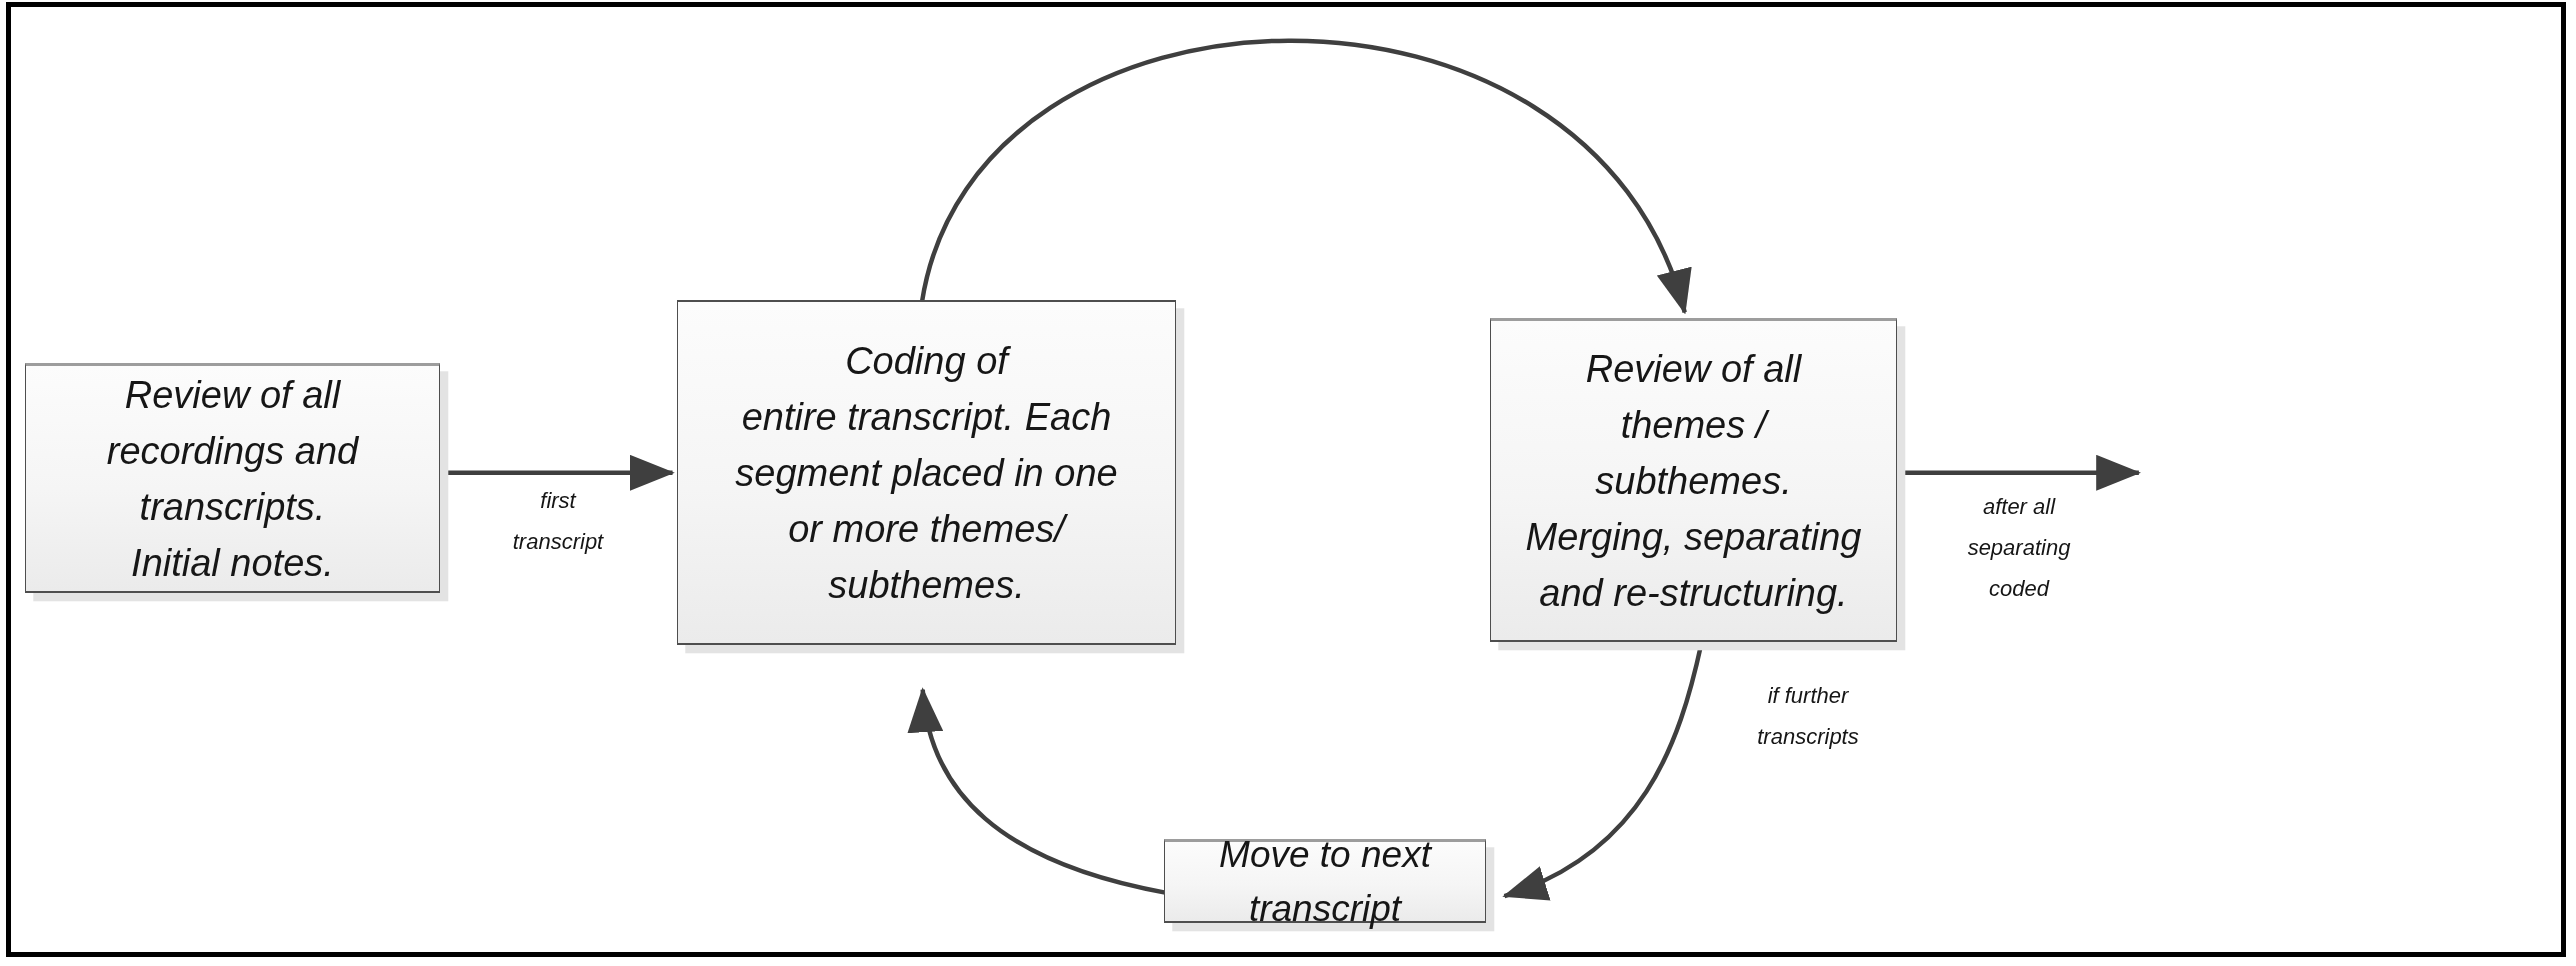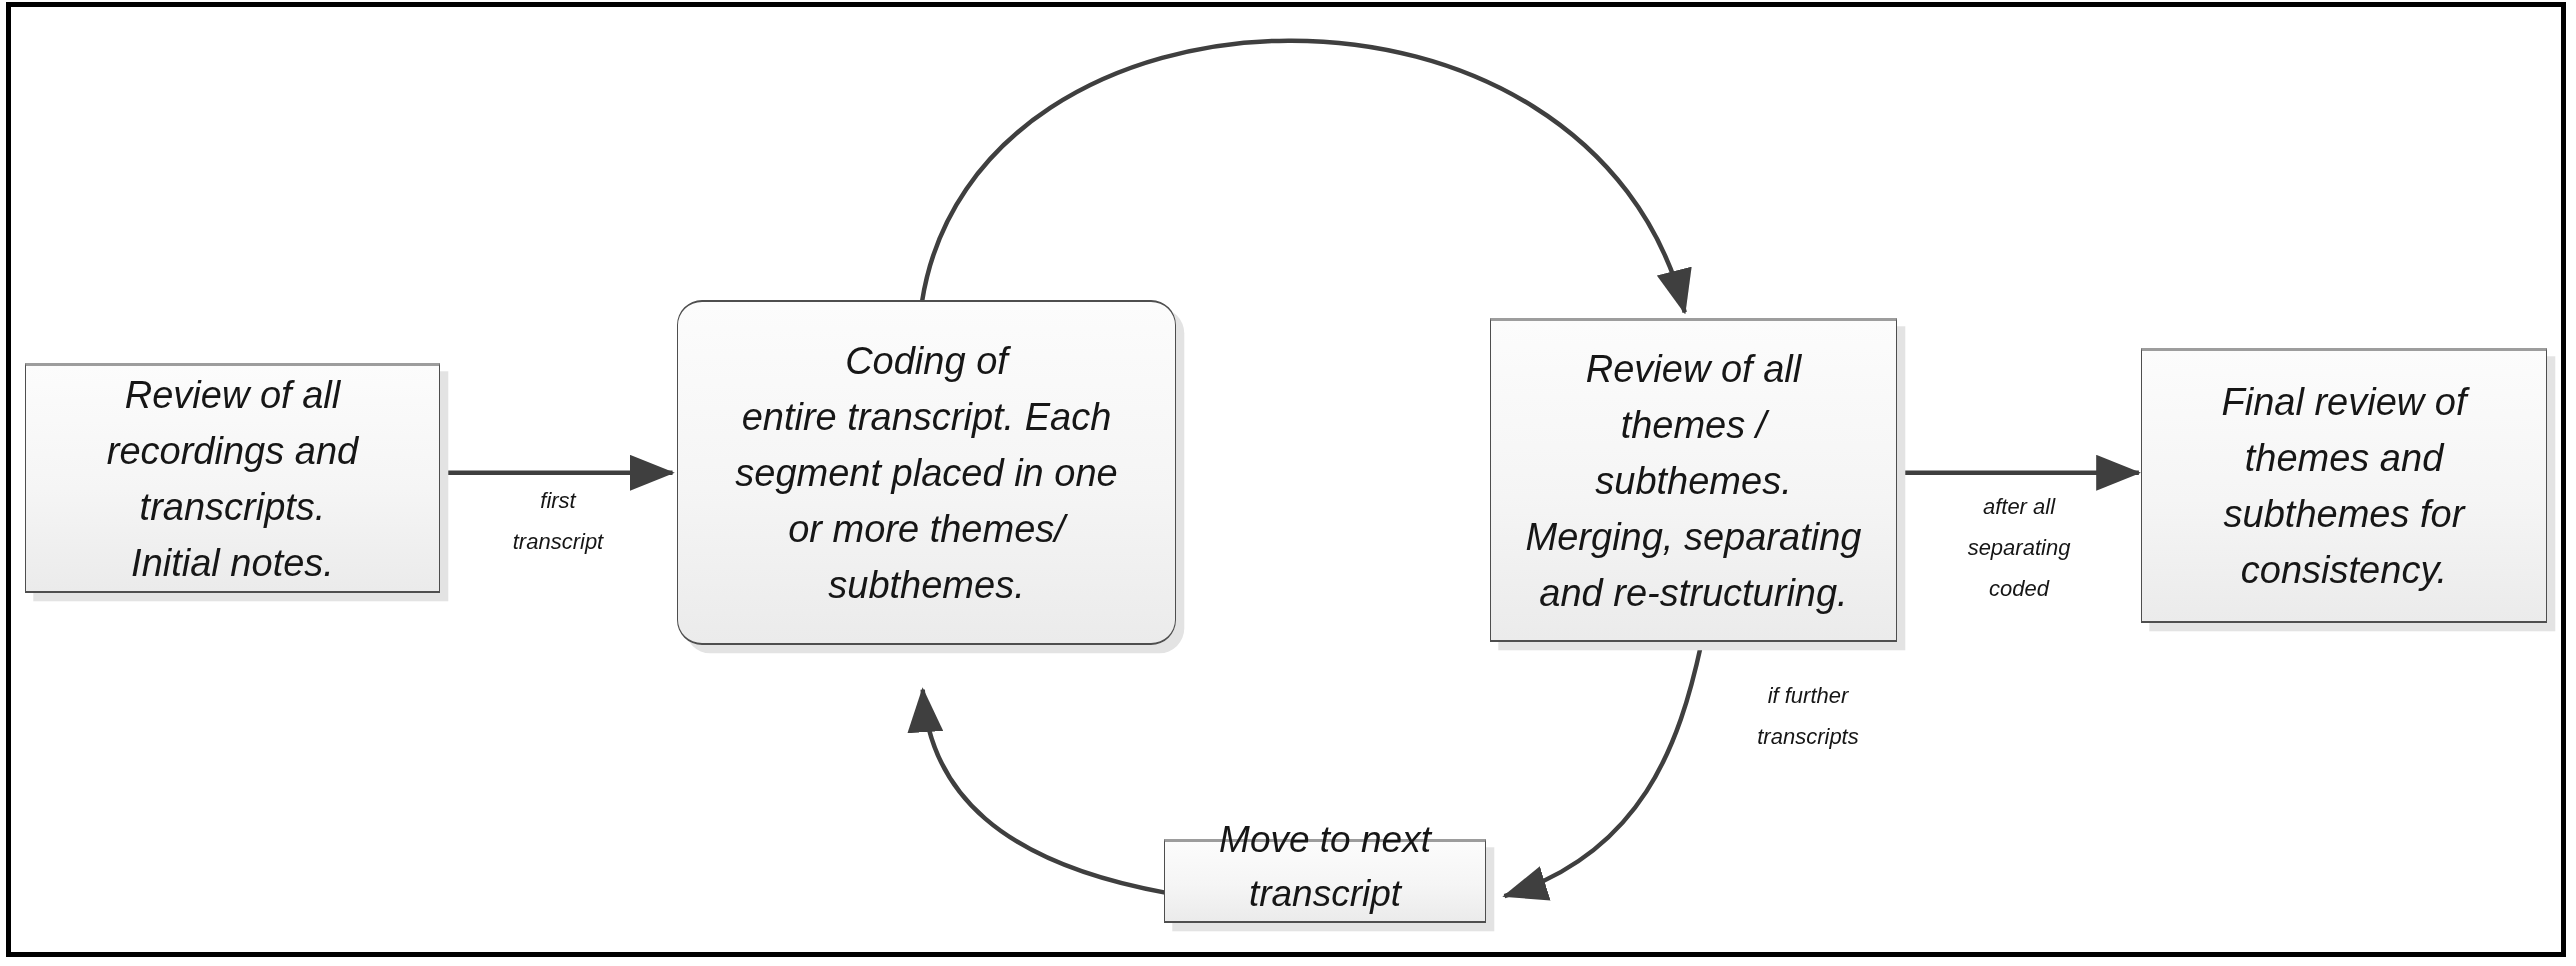--- a/index.html
+++ b/index.html
@@ -50,21 +50,21 @@
     background: linear-gradient(180deg, var(--box-fill-top) 0%, #f5f5f5 55%, var(--box-fill-bottom) 100%);
     border-left: 1.9px solid var(--box-border);
     border-right: 1.9px solid var(--box-border);
     border-bottom: 2.6px solid var(--box-border);
     border-top: 3.8px solid var(--box-top-edge);
     box-shadow: 8.3px 8.3px 0 0 var(--shadow);
     display: flex;
     align-items: center;
     justify-content: center;
   }
-  .node.dark-top { border-top: 2.6px solid var(--box-border); border-radius: 25px; }
+  .node.dark-top { border-top: 2.6px solid var(--box-border); }
   .node-text {
     white-space: pre-line;
     text-align: center;
     color: var(--text);
     font-size: 38px;
     line-height: 56px;
   }
   .edge-label {
     position: absolute;
     white-space: pre-line;
@@ -111,28 +111,22 @@
   </div>
 
   <div class="node" style="left:1490px; top:318px; width:407px; height:324px;">
     <div class="node-text">Review of all
 themes /
 subthemes.
 Merging, separating
 and re-structuring.</div>
   </div>
 
-  <div class="node" style="left:2141px; top:348px; width:406px; height:275px;">
-    <div class="node-text">Final review of
-themes and
-subthemes for
-consistency.</div>
-  </div>
 
-  <div class="node" style="left:1164px; top:839px; width:322px; height:84px;align-items:flex-end;">
+  <div class="node" style="left:1164px; top:839px; width:322px; height:84px;">
     <div class="node-text" style="font-size:37px; line-height:54px;">Move to next
 transcript</div>
   </div>
 
   <div class="edge-label" style="left:558px; top:480px;">first
 transcript</div>
 
   <div class="edge-label" style="left:2019px; top:486px;">after all
 separating
 coded</div>

